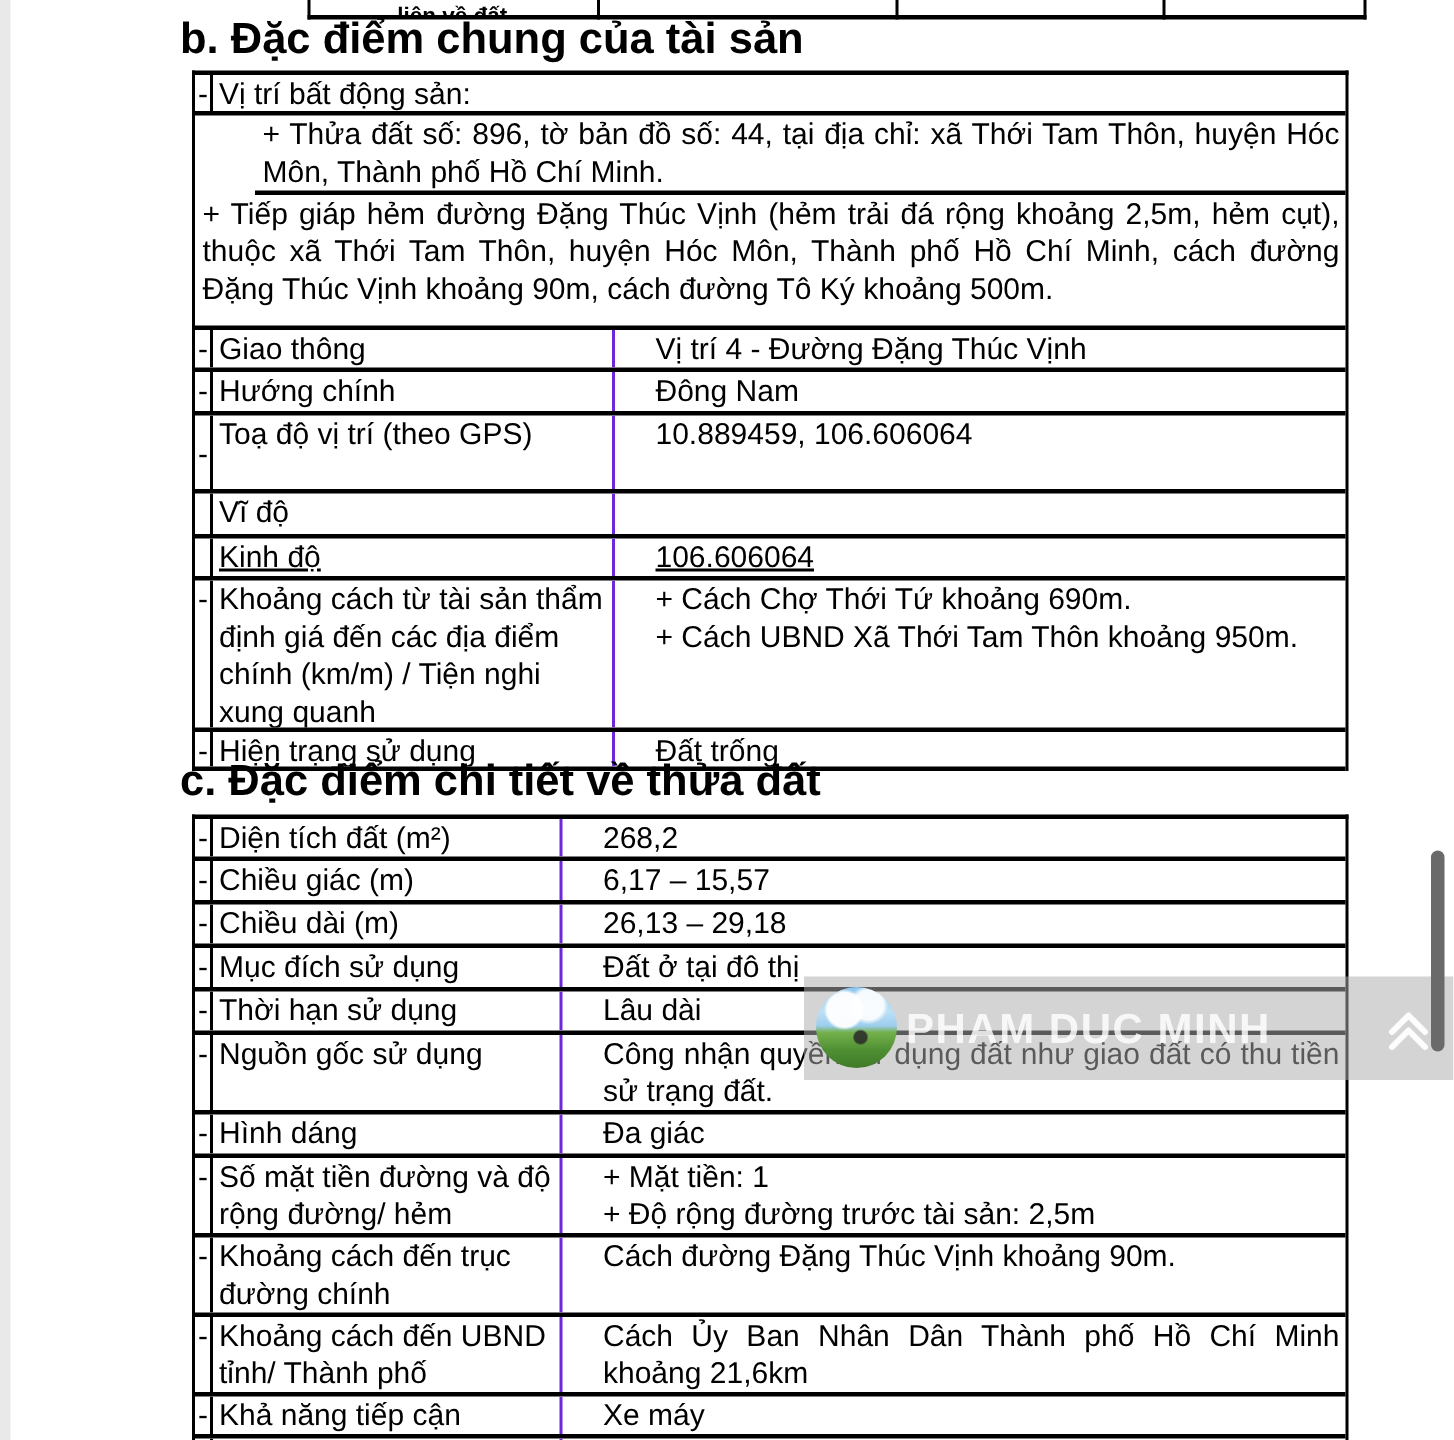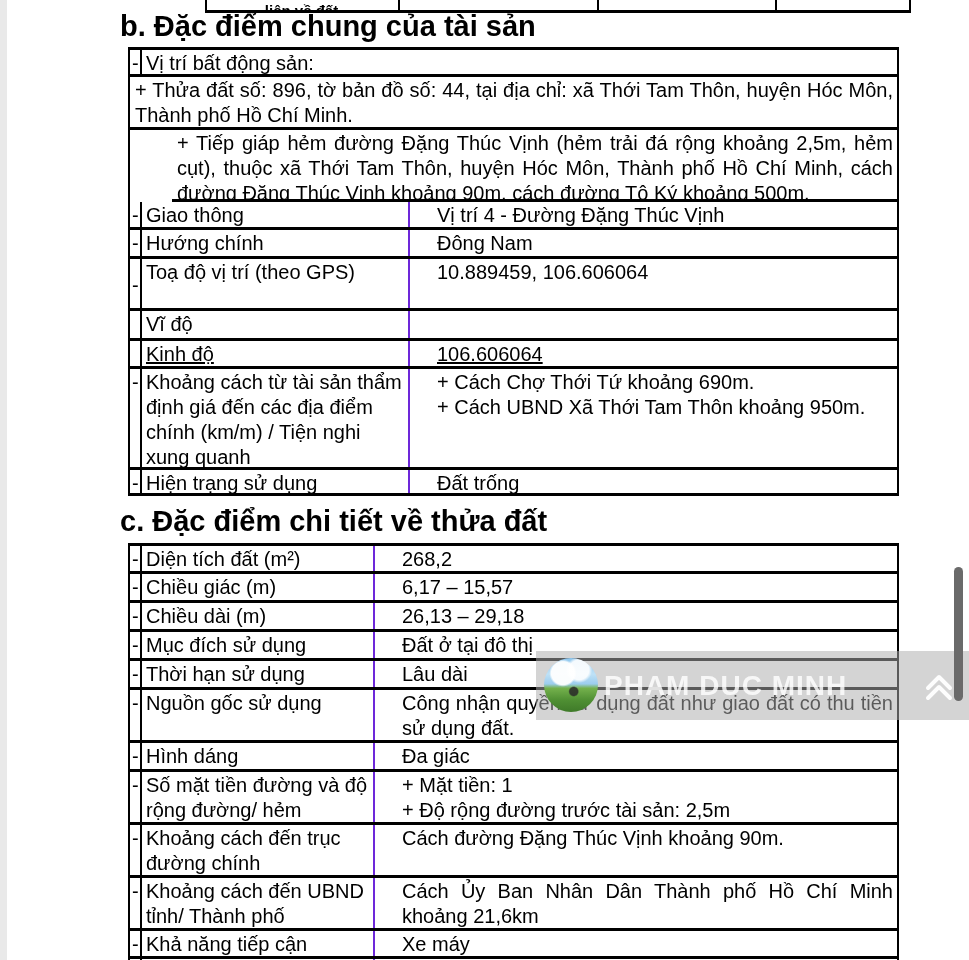--- a/index.html
+++ b/index.html
@@ -85,24 +85,24 @@
     <span>liên về đất</span>
   </div>
 </div>
 
 <div class="abs heading" id="heading-b">b. Đặc điểm chung của tài sản</div>
 <div class="abs dtable" id="table-b" style="--labw: 268px;">
     <div class="trow kind-dashfull" style="height: 27px;">
       <div class="dashcell">-</div>
       <div class="tcell labcell">Vị trí bất động sản:</div>
     </div>
-    <div class="trow kind-full" style="height: 53px;">
+    <div class="trow kind-full" style="height: 53px; margin-left: 40px;">
       <div class="tcell fullcell just">+ Thửa đất số: 896, tờ bản đồ số: 44, tại địa chỉ: xã Thới Tam Thôn, huyện Hóc Môn, Thành phố Hồ Chí Minh.</div>
     </div>
-    <div class="trow kind-full" style="height: 72px; margin-left: 42px;">
+    <div class="trow kind-full" style="height: 90px;">
       <div class="tcell fullcell just">+ Tiếp giáp hẻm đường Đặng Thúc Vịnh (hẻm trải đá rộng khoảng 2,5m, hẻm cụt), thuộc xã Thới Tam Thôn, huyện Hóc Môn, Thành phố Hồ Chí Minh, cách đường Đặng Thúc Vịnh khoảng 90m, cách đường Tô Ký khoảng 500m.</div>
     </div>
     <div class="trow kind-split" style="height: 28px;">
       <div class="dashcell">-</div>
       <div class="tcell labcell">Giao thông</div>
       <div class="tcell valcell">
         <div>Vị trí 4 - Đường Đặng Thúc Vịnh</div>
       </div>
     </div>
     <div class="trow kind-split" style="height: 29px;">
@@ -182,21 +182,21 @@
       <div class="tcell labcell">Thời hạn sử dụng</div>
       <div class="tcell valcell">
         <div>Lâu dài</div>
       </div>
     </div>
     <div class="trow kind-split" style="height: 53px;">
       <div class="dashcell">-</div>
       <div class="tcell labcell">Nguồn gốc sử dụng</div>
       <div class="tcell valcell">
         <div style="text-align: justify; text-align-last: justify;">Công nhận quyền sử dụng đất như giao đất có thu tiền</div>
-        <div>sử dụng đất.</div>
+        <div>sử trạng đất.</div>
       </div>
     </div>
     <div class="trow kind-split" style="height: 29px;">
       <div class="dashcell">-</div>
       <div class="tcell labcell">Hình dáng</div>
       <div class="tcell valcell">
         <div>Đa giác</div>
       </div>
     </div>
     <div class="trow kind-split" style="height: 53px;">

